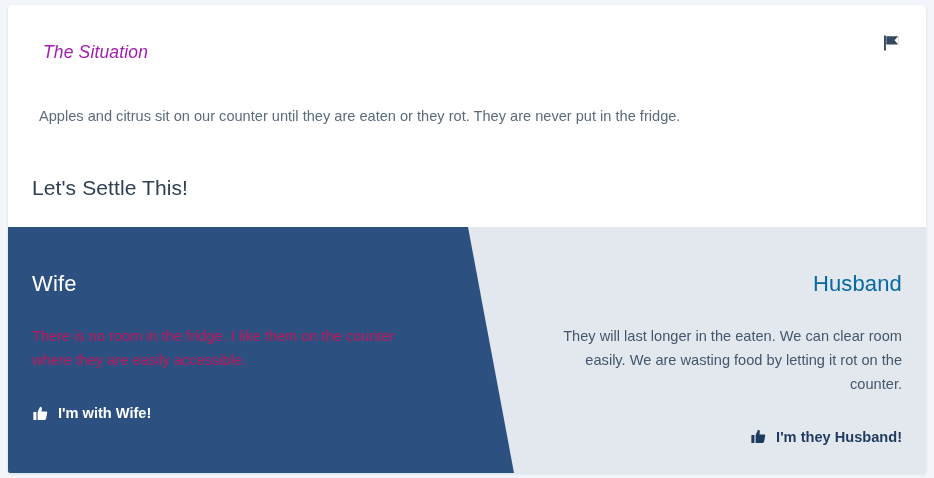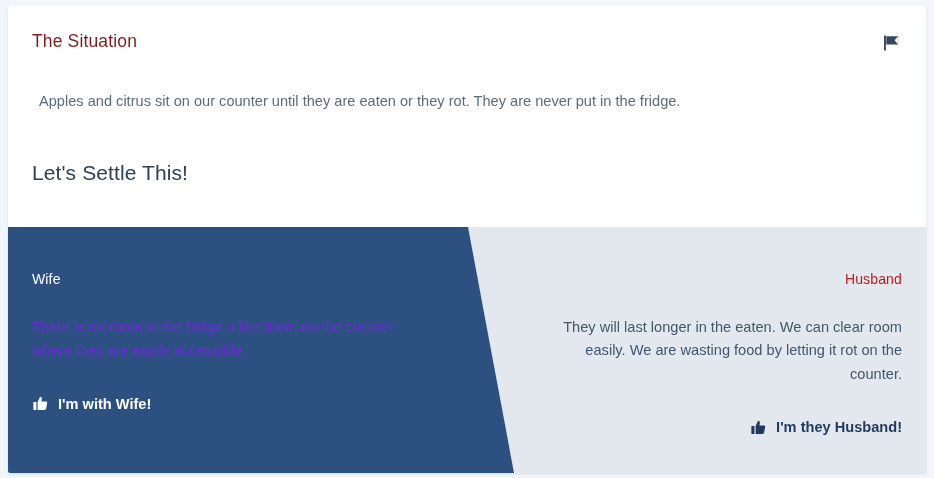--- a/index.html
+++ b/index.html
@@ -34,25 +34,26 @@
     position: relative;
     height: 222px;
     box-sizing: border-box;
     padding: 26px 24px 0 24px;
     background: #ffffff;
     flex: 0 0 auto;
   }
 
   .situation-title {
     font-size: 17.5px;
-    color: #7f1d1d;
+    color: #a21caf;
     font-weight: 400;
     letter-spacing: 0.15px;
-    margin: 0;
+    margin: 11px;
     line-height: 1.2;
+    font-style: italic;
   }
 
   .flag-btn {
     position: absolute;
     right: 24px;
     top: 27px;
     width: 22px;
     height: 22px;
     display: flex;
     align-items: center;
@@ -112,36 +113,36 @@
   }
 
   .husband-inner {
     right: 24px;
     width: 350px;
     text-align: right;
   }
 
   .side-title {
     margin: 0;
-    font-size: 14px;
+    font-size: 22px;
     font-weight: 400;
     letter-spacing: 0.15px;
     line-height: 1.2;
   }
   .wife-inner .side-title { color: #ffffff; }
-  .husband-inner .side-title { color: #b91c1c; }
+  .husband-inner .side-title { color: #0369a1; }
 
   .side-body {
     margin: 0;
     padding-top: 28px;
     font-size: 14.6px;
     line-height: 1.62;
     font-weight: 400;
   }
-  .wife-inner .side-body { color: #6d28d9; }
+  .wife-inner .side-body { color: #be185d; }
   .husband-inner .side-body { color: #44566b; }
 
   .vote-btn {
     margin-top: 32px;
     display: inline-flex;
     align-items: center;
     gap: 9px;
     font-size: 14.6px;
     font-weight: bold;
     cursor: pointer;

